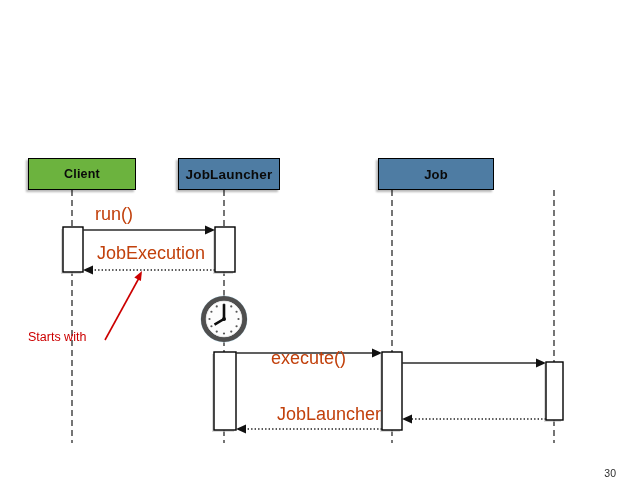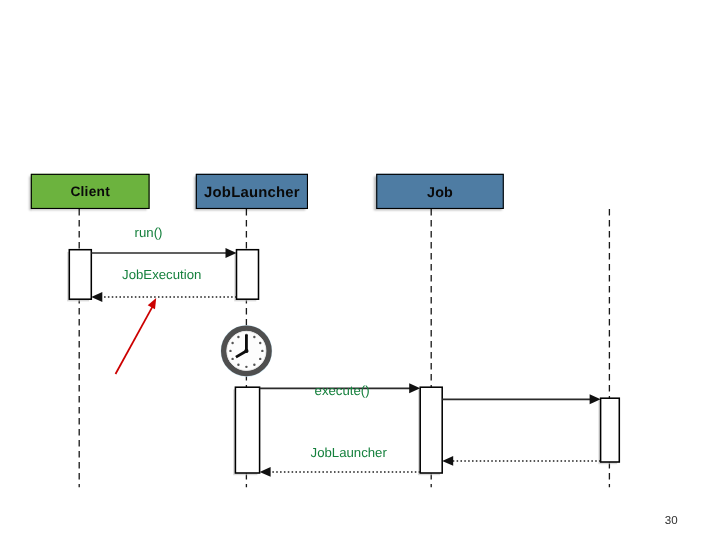--- a/index.html
+++ b/index.html
@@ -13,22 +13,22 @@
     border:1.6px solid #000; box-sizing:border-box;
     display:flex; align-items:center; justify-content:center;
     font-weight:bold; color:#0a0a0a; letter-spacing:.2px;
     box-shadow:-2px 2px 2px rgba(0,0,0,0.28);
   }
   .pbox-client      { left:28px;  width:108px;  font-size:12.5px; }
   .pbox-joblauncher { left:178px; width:102px; font-size:13.5px; }
   .pbox-job         { left:342px; width:116px; font-size:13px; }
   .pbox-business    { left:513px; width:92px;  font-size:12px; }
   .msg-label {
-    position:absolute; z-index:2; text-align:center;
-    font-size:12px; color:#15803d; white-space:nowrap;
+    position:absolute; z-index:2; text-align:left;
+    font-size:18px; color:#c2410c; white-space:nowrap;
   }
   .lbl-run          { left:95px;  top:204px; width:80px; }
   .lbl-jobexecution { left:97px;  top:243px; width:100px; }
   .lbl-execute      { left:271px; top:348px; width:80px; }
   .lbl-exitstatus   { left:277px; top:404px; width:80px; }
   .note {
     position:absolute; left:28px; top:329px; z-index:2;
     font-size:12.5px; line-height:16px; white-space:nowrap;
   }
   .page-number {
@@ -126,27 +126,28 @@
       <circle cx="224" cy="319" r="1.9" fill="#0d0d0d"></circle>
     </g>
   </svg>
 
   <div class="pbox pbox-client" style="background-color: rgb(108, 179, 62);">
     <span>Client</span>
   </div>
   <div class="pbox pbox-joblauncher" style="background-color: rgb(78, 124, 163);">
     <span>JobLauncher</span>
   </div>
-  <div class="pbox pbox-job" style="background-color: rgb(78, 124, 163);">
+  <div class="pbox pbox-job" style="background-color: rgb(78, 124, 163); margin-left: 36px;">
     <span>Job</span>
   </div>
 
   <div class="msg-label lbl-run">run()</div>
   <div class="msg-label lbl-jobexecution">JobExecution</div>
   <div class="msg-label lbl-execute">execute()</div>
   <div class="msg-label lbl-exitstatus">JobLauncher</div>
 
   <div class="note" style="color: rgb(204, 0, 0);">
+    <div>Starts with</div>
   </div>
 
   <div class="page-number">30</div>
 
 </div>
 
 </body></html>

